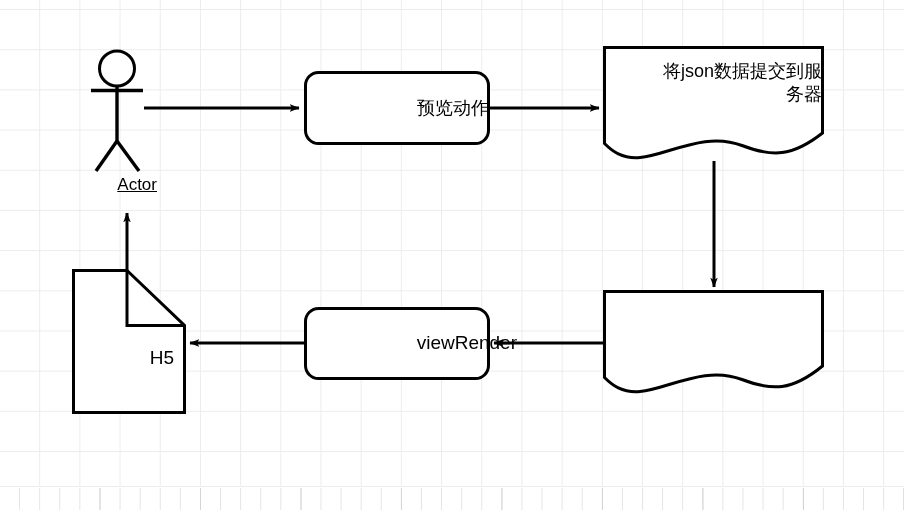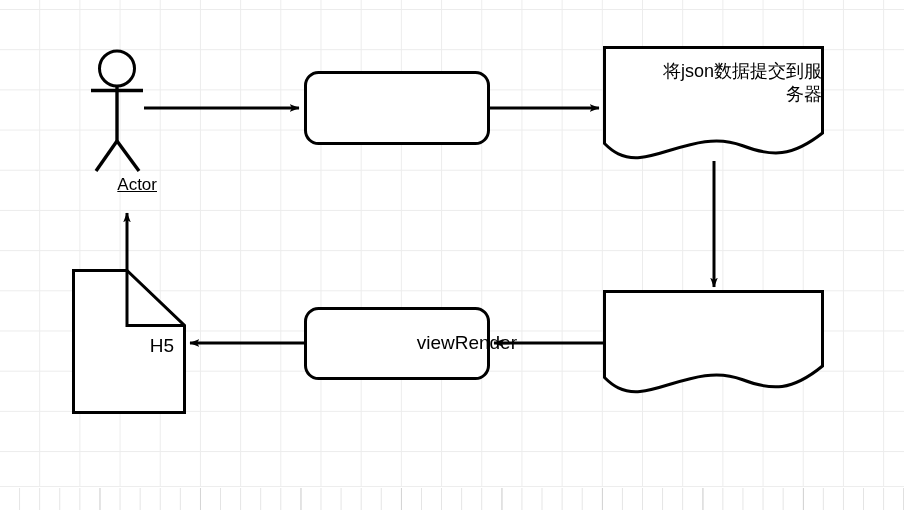--- a/index.html
+++ b/index.html
@@ -74,21 +74,21 @@
     position: absolute;
     color: #000000;
     text-align: right;
     line-height: 1.28;
     white-space: pre-line;
     pointer-events: none;
   }
   .lbl-cn { font-size: 18px; }
   .lbl-en { font-size: 19px; padding-left: 28px; }
   .lbl-actor { font-size: 17px; text-decoration: underline; }
-  .lbl-h5 { font-size: 19px; }
+  .lbl-h5 { font-size: 19px; margin-top: 12px; }
 </style>
 </head>
 <body>
 
 <div id="canvas-root">
 
   <div class="grid-coarse"></div>
   <div class="grid-divider"></div>
   <div class="grid-fine"></div>
   <div class="grid-fine-major"></div>
@@ -136,20 +136,21 @@
     <g>
       <line x1="304" y1="343" x2="190" y2="343" stroke="#000000" stroke-width="3" marker-end="url(#arrow-head)"></line>
     </g>
     <g>
       <line x1="127" y1="271" x2="127" y2="213" stroke="#000000" stroke-width="3" marker-end="url(#arrow-head)"></line>
     </g>
   </svg>
 
   <div class="node-label lbl-actor" style="left:77px; top:174px; width:80px;">Actor</div>
 
+  <div class="node-label lbl-cn" style="left:305px; top:97px; width:184px;">预览动作</div>
 
   <div class="node-label lbl-cn" style="left:606px; top:60px; width:216px;">将json数据提交到服
 务器</div>
 
 
   <div class="node-label lbl-en" style="left:305px; top:331px; width:184px;">viewRender</div>
 
   <div class="node-label lbl-h5" style="left:74px; top:334px; width:100px;">H5</div>
 
 </div>

